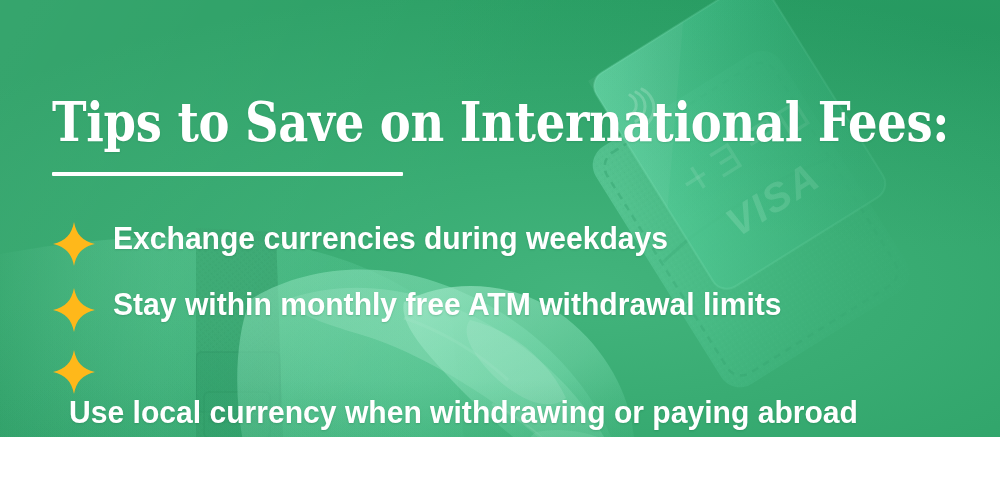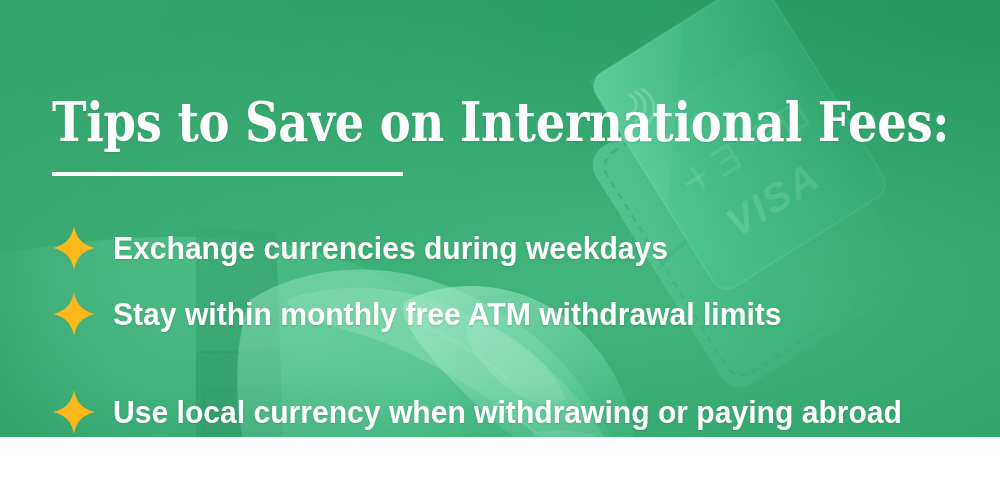--- a/index.html
+++ b/index.html
@@ -79,25 +79,24 @@
   .bullets {
     position: absolute;
     left: 0;
     top: 0;
   }
   .bullet {
     position: absolute;
     left: 52px;
     height: 54px;
     display: flex;
-    align-items: center;
   }
   .bullet-1 { top: 221px; }
   .bullet-2 { top: 287px; }
-  .bullet-3 { top: 385px; }
+  .bullet-3 { top: 349px; flex-direction: column; }
 
   .star {
     width: 44px;
     height: 46px;
     flex: 0 0 auto;
     display: block;
   }
 
   .bullet-text {
     color: #ffffff;

